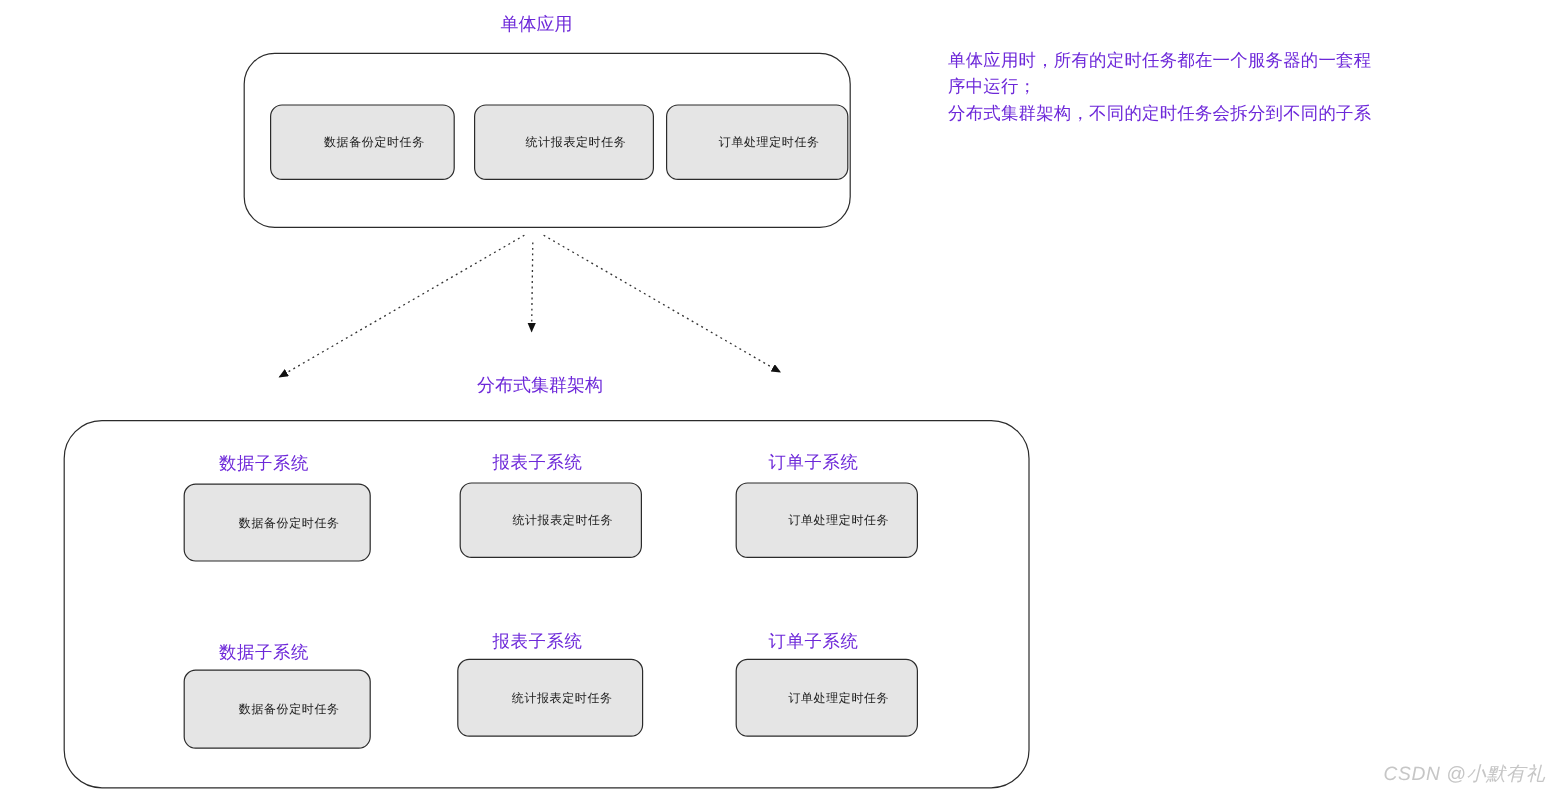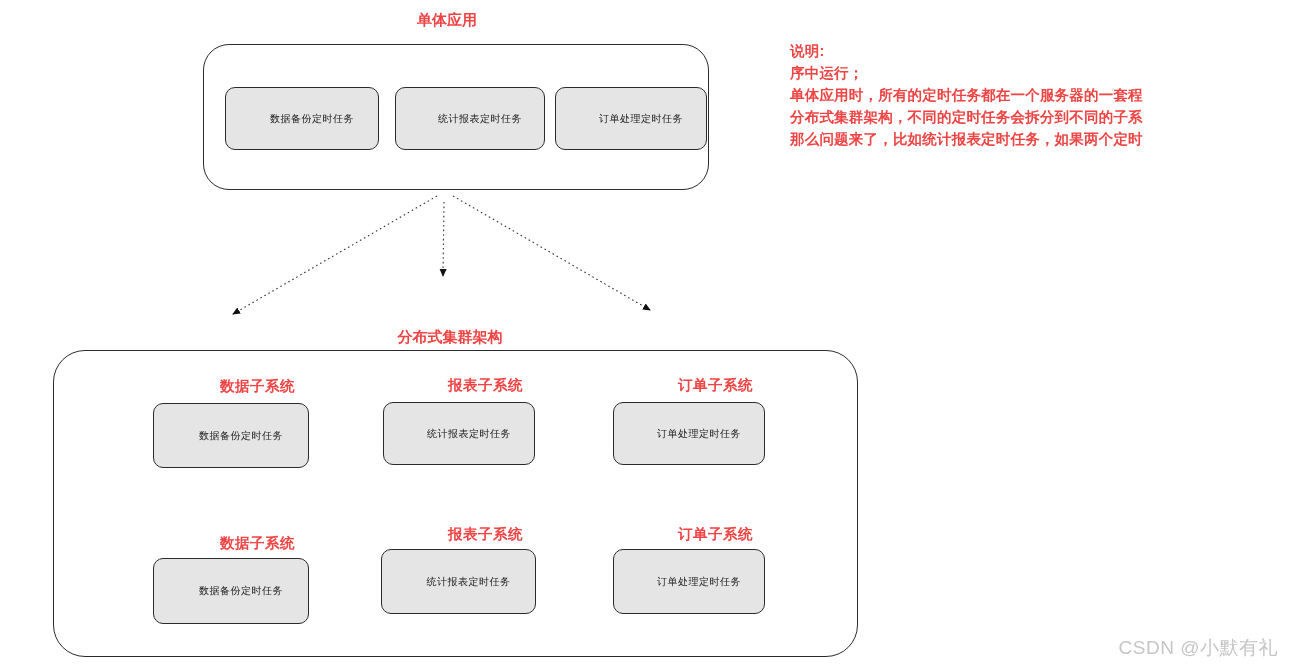--- a/index.html
+++ b/index.html
@@ -7,21 +7,21 @@
     font-family: "Liberation Sans", "DejaVu Sans", sans-serif;
     -webkit-font-smoothing: antialiased;
   }
   .canvas {
     position: relative;
     width: 1300px;
     height: 668px;
     background: #ffffff;
     overflow: hidden;
   }
-  .red { color: #ef4444; font-weight: 700; }
+  .red { color: #6d28d9; font-weight: 400; }
   .container-frame {
     position: absolute;
     border: 1.5px solid #2b2b2b;
     background: #ffffff;
   }
   .monolith-frame {
     left: 203px; top: 44px;
     width: 504px; height: 144px;
     border-radius: 26px;
   }
@@ -46,78 +46,77 @@
   }
   .diagram-title {
     position: absolute;
     font-size: 15px;
     text-align: center;
     white-space: nowrap;
   }
   .sys-label {
     position: absolute;
     font-size: 14.5px;
-    text-align: right;
+    text-align: center;
     white-space: nowrap;
     letter-spacing: 0.5px;
   }
   .note {
     position: absolute;
     left: 790px; top: 40px;
     width: 410px;
     font-size: 14.5px;
     line-height: 22px;
     letter-spacing: 0.2px;
   }
   .arrows-svg {
     position: absolute;
     left: 0; top: 0;
     pointer-events: none;
   }
   .watermark {
     position: absolute;
-    right: 22px; top: 635px;
-    font-size: 19px;
+    right: 12px; top: 635px;
+    font-size: 16px;
     color: #c6c6c6;
     letter-spacing: 0.5px;
+    font-style: italic;
   }
 </style>
 </head>
 <body>
 
 <div class="canvas">
 
   <div class="diagram-title red" style="left:415px; top:11px; width:64px;">单体应用</div>
 
   <div class="container-frame monolith-frame"></div>
 
   <div class="task-box" style="left:225px; top:87px; width:132px; height:61px;">数据备份定时任务</div>
   <div class="task-box" style="left:395px; top:87px; width:128px; height:61px;">统计报表定时任务</div>
   <div class="task-box" style="left:555px; top:87px; width:130px; height:61px;">订单处理定时任务</div>
 
   <div class="note red">
-    <div>说明:</div>
+    <div>单体应用时，所有的定时任务都在一个服务器的一套程</div>
     <div>序中运行；</div>
-    <div>单体应用时，所有的定时任务都在一个服务器的一套程</div>
     <div>分布式集群架构，不同的定时任务会拆分到不同的子系</div>
-    <div>那么问题来了，比如统计报表定时任务，如果两个定时</div>
   </div>
 
   <svg class="arrows-svg" width="1300" height="668" viewBox="0 0 1300 668">
     <defs>
       <marker id="ah" markerWidth="9" markerHeight="8" refX="7" refY="3.5" orient="auto" markerUnits="userSpaceOnUse">
         <path d="M0,0 L8,3.5 L0,7 Z" fill="#111"></path>
       </marker>
     </defs>
     <line x1="437" y1="196" x2="233" y2="314" stroke="#333" stroke-width="1.1" stroke-dasharray="1.6 3" marker-end="url(#ah)"></line>
     <line x1="444" y1="202" x2="443" y2="276" stroke="#333" stroke-width="1.1" stroke-dasharray="1.6 3" marker-end="url(#ah)"></line>
     <line x1="453" y1="196" x2="650" y2="310" stroke="#333" stroke-width="1.1" stroke-dasharray="1.6 3" marker-end="url(#ah)"></line>
   </svg>
 
-  <div class="diagram-title red" style="left:390px; top:312px; width:120px;margin-top:16px;">分布式集群架构</div>
+  <div class="diagram-title red" style="left:390px; top:312px; width:120px;">分布式集群架构</div>
 
   <div class="container-frame cluster-frame"></div>
 
   <div class="sys-label red" style="left:145px; top:377px; width:150px;">数据子系统</div>
   <div class="task-box" style="left:153px; top:403px; width:134px; height:63px;">数据备份定时任务</div>
 
   <div class="sys-label red" style="left:373px; top:376px; width:150px;">报表子系统</div>
   <div class="task-box" style="left:383px; top:402px; width:130px; height:61px;">统计报表定时任务</div>
 
   <div class="sys-label red" style="left:603px; top:376px; width:150px;">订单子系统</div>

